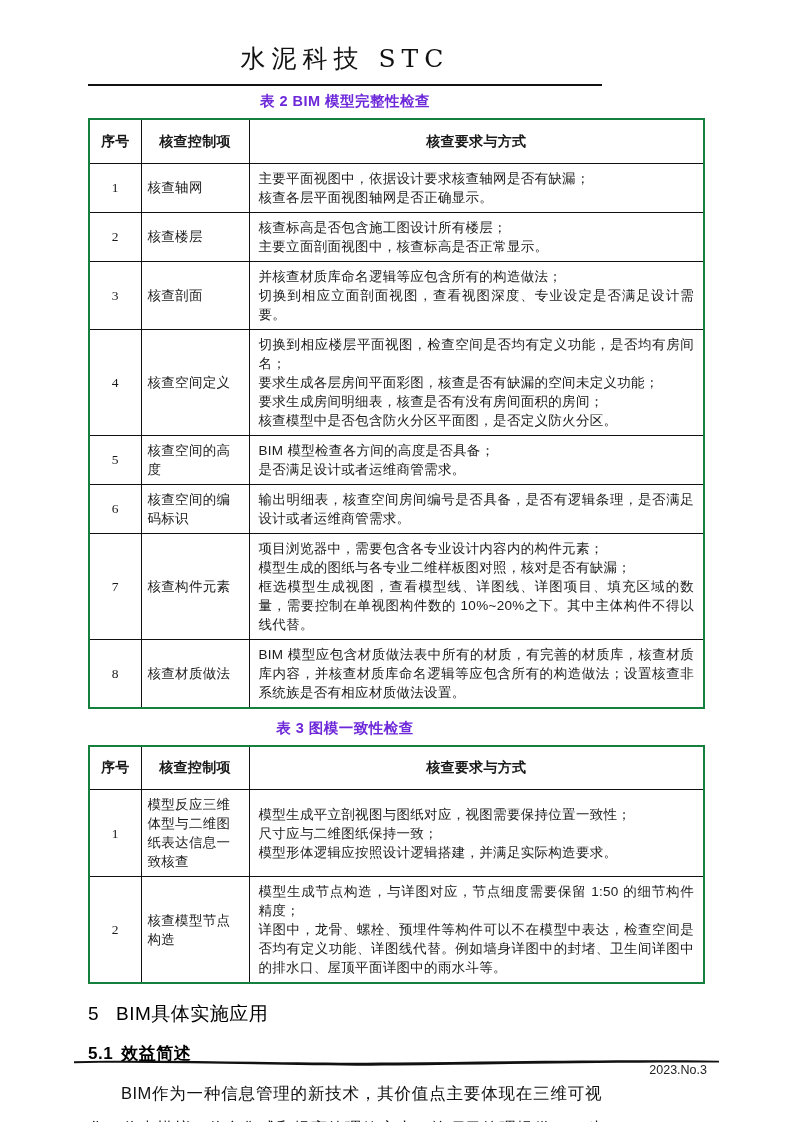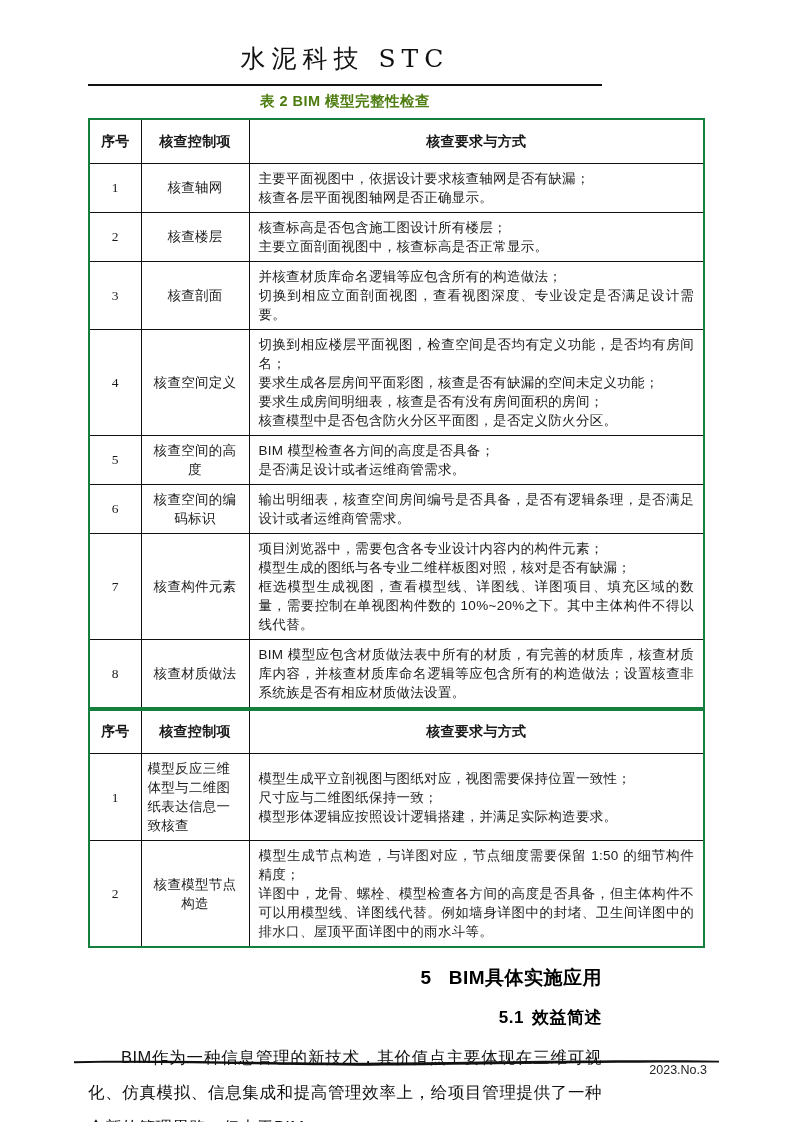--- a/index.html
+++ b/index.html
@@ -18,55 +18,53 @@
     text-align: center;
     font-family: "DejaVu Serif", "Liberation Serif", serif;
     font-size: 25px; letter-spacing: 6px;
     color: #111; padding-bottom: 9px;
   }
   .header-rule { border-bottom: 2px solid #111; margin-bottom: 5px; }
 
   
   .caption {
     text-align: center; font-weight: bold; font-size: 14.5px;
-    color: #4d7c0f; margin: 6px 0 7px 0; letter-spacing: 0.5px;
+    color: #6d28d9; margin: 6px 0 7px 0; letter-spacing: 0.5px;
   }
 
   
   table.check-table {
     width: 617px; border-collapse: collapse; table-layout: fixed;
     font-size: 13.5px; color: #1a1a1a;
     border: 2px solid #15803d;
   }
   table.check-table th, table.check-table td {
     border: 1.5px solid #111;
     vertical-align: middle;
     line-height: 19px;
     letter-spacing: 0.3px;
   }
   table.check-table th { font-weight: bold; height: 44px; text-align: center; font-size: 14px; }
   col.c-no   { width: 52px; }
   col.c-item { width: 108px; }
   td.cell-no   { text-align: center; font-family: "Liberation Serif", serif; padding: 5px 2px; }
-  td.cell-item { text-align: center; padding: 5px 6px; }
+  td.cell-item { padding: 5px 6px; }
   td.cell-item.left { text-align: left; margin-left: 22px; }
   td.cell-req  { text-align: left; padding: 5px 9px; }
   td.cell-req div { text-align: justify; }
 
   
   h2.sec {
-    margin-top: 17px; font-size: 19px; font-weight: bold; color: #000;
+    margin-top: 17px; font-size: 19px; font-weight: normal; color: #000;
     letter-spacing: 0.5px;
-    text-align: right;
   }
   h2.sec .sec-num { margin-right: 17px; }
   h3.subsec {
     margin-top: 15px; font-size: 17px; font-weight: bold; color: #000;
     letter-spacing: 0.5px;
-    text-align: right;
   }
   h3.subsec .sec-num { margin-right: 8px; }
 
   
   p.body-para {
     margin-top: 11px;
     font-size: 16.5px; line-height: 35px;
     text-indent: 2em; text-align: justify;
     color: #111; letter-spacing: 0.4px;
   }
@@ -164,20 +162,21 @@
       <tr>
         <td class="cell-no">8</td>
         <td class="cell-item">核查材质做法</td>
         <td class="cell-req">
             <div>BIM 模型应包含材质做法表中所有的材质，有完善的材质库，核查材质库内容，并核查材质库命名逻辑等应包含所有的构造做法；设置核查非系统族是否有相应材质做法设置。</div>
           </td>
       </tr>
     </tbody>
   </table>
 
+  <div class="caption" style="margin-top:10px;">表 3 图模一致性检查</div>
   <table class="check-table">
     <colgroup>
         <col class="c-no">
         <col class="c-item">
         <col class="c-req">
       </colgroup>
     <thead>
       <tr>
         <th>序号</th>
         <th>核查控制项</th>
@@ -192,21 +191,21 @@
             <div>模型生成平立剖视图与图纸对应，视图需要保持位置一致性；</div>
             <div>尺寸应与二维图纸保持一致；</div>
             <div>模型形体逻辑应按照设计逻辑搭建，并满足实际构造要求。</div>
           </td>
       </tr>
       <tr>
         <td class="cell-no">2</td>
         <td class="cell-item">核查模型节点构造</td>
         <td class="cell-req">
             <div>模型生成节点构造，与详图对应，节点细度需要保留 1:50 的细节构件精度；</div>
-            <div>详图中，龙骨、螺栓、模型检查各方间的高度是否具备，但主体构件不可以用模型线、详图线代替。例如墙身详图中的封堵、卫生间详图中的排水口、屋顶平面详图中的雨水斗等。</div>
+            <div>详图中，龙骨、螺栓、预埋件等构件可以不在模型中表达，检查空间是否均有定义功能、详图线代替。例如墙身详图中的封堵、卫生间详图中的排水口、屋顶平面详图中的雨水斗等。</div>
           </td>
       </tr>
     </tbody>
   </table>
 
   <h2 class="sec">
     <span class="sec-num">5</span><span>BIM具体实施应用</span>
   </h2>
   <h3 class="subsec">
     <span class="sec-num">5.1</span><span>效益简述</span>

